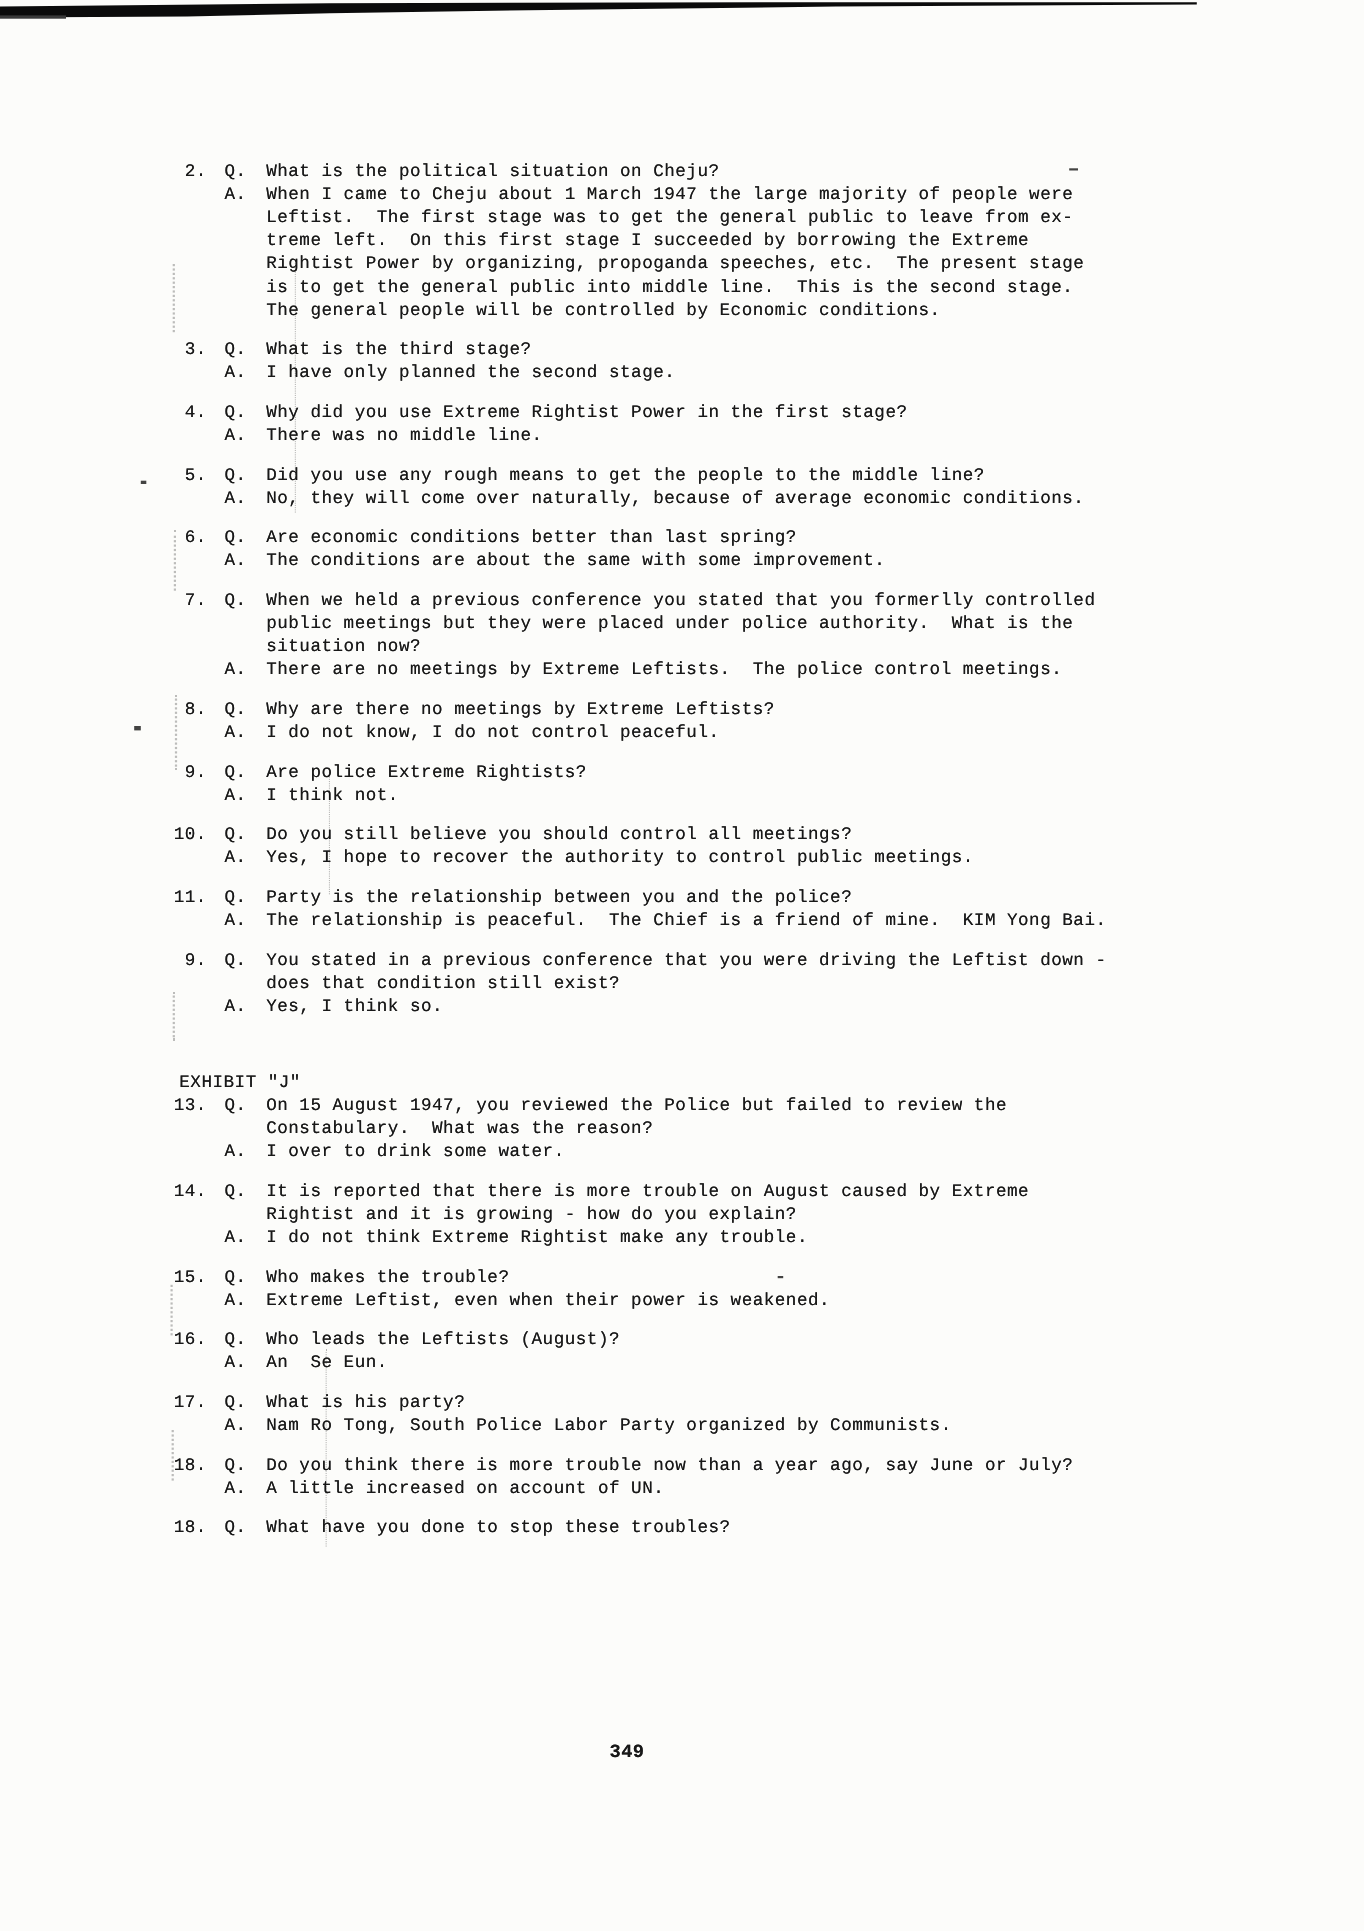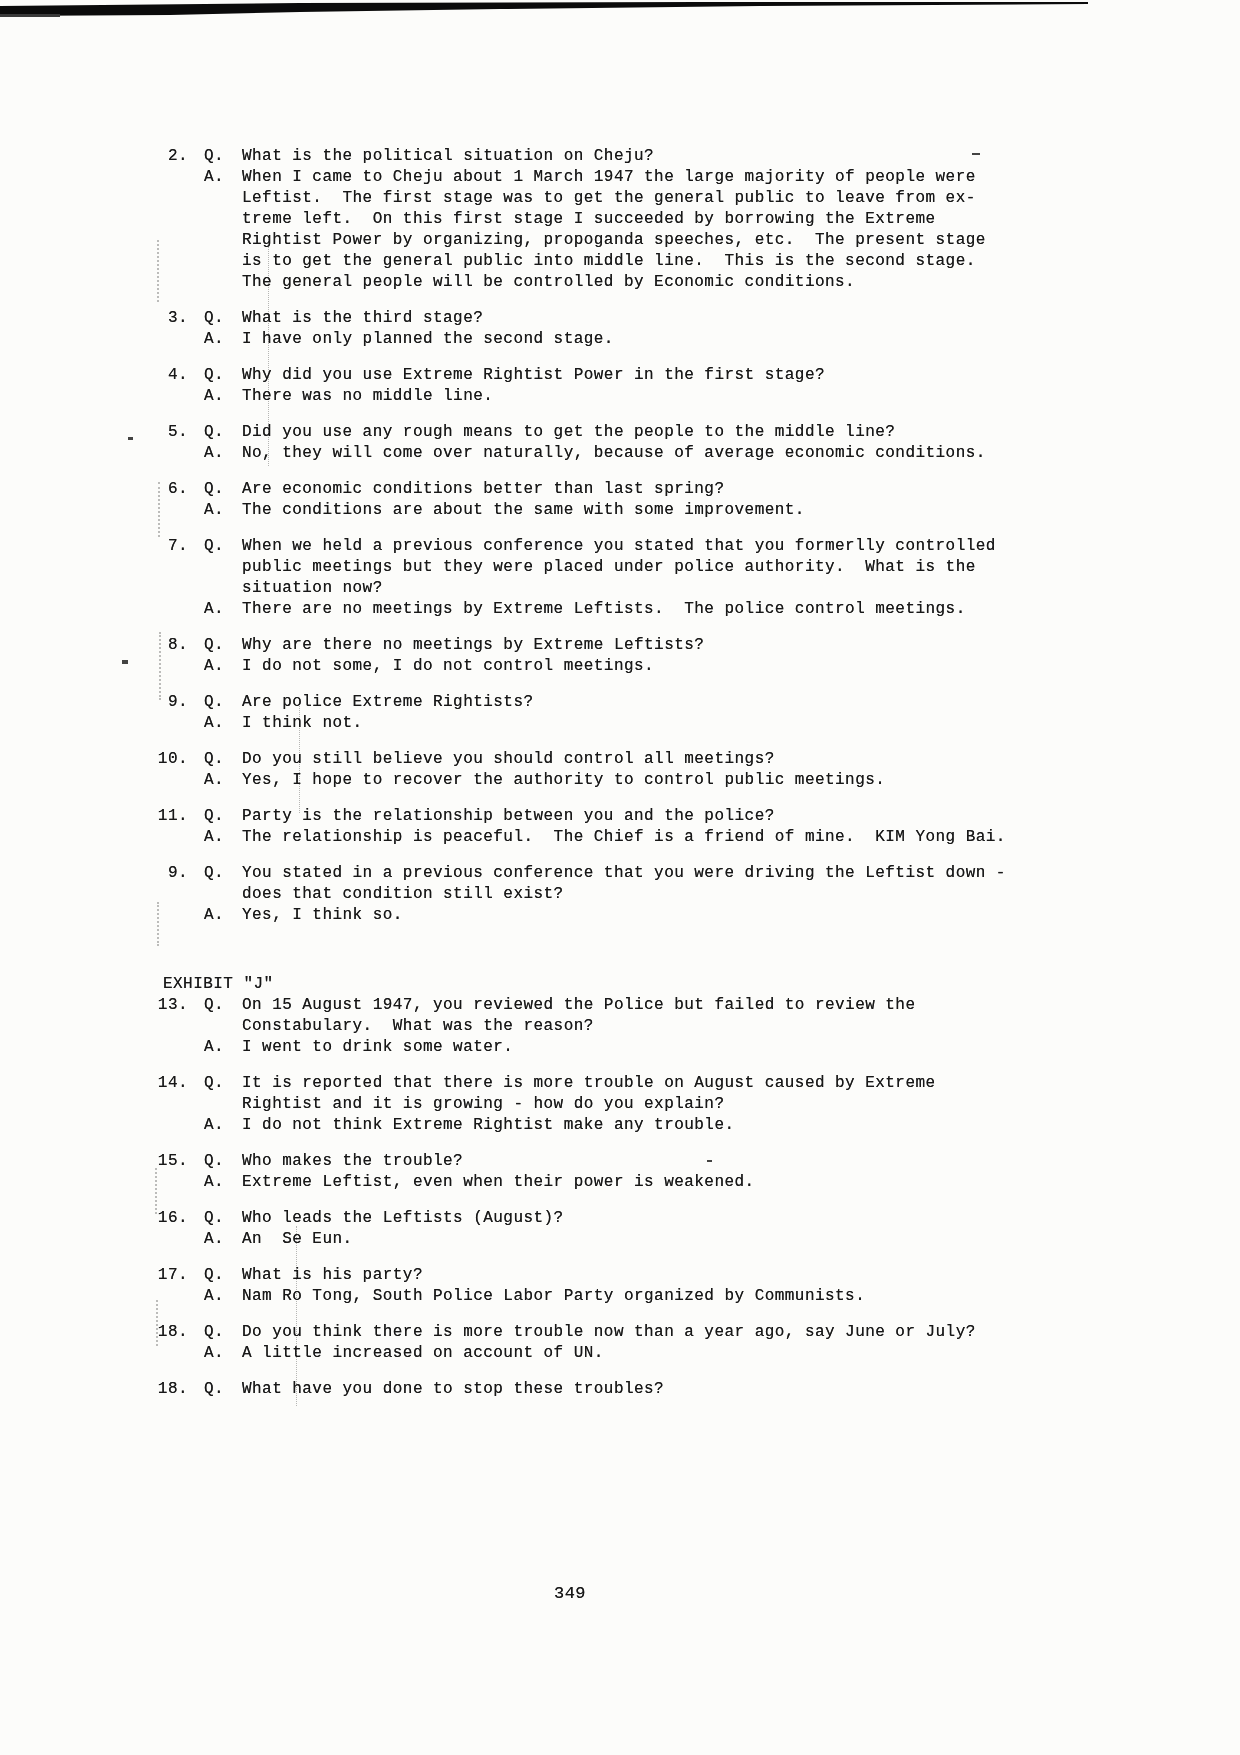--- a/index.html
+++ b/index.html
@@ -61,20 +61,21 @@
   .exhibit-heading {
     margin: 48px 0 0 13px;
   }
   .page-number {
     position: absolute;
     top: 1583px;
     left: 0;
     width: 1140px;
     text-align: center;
     font-size: 17px;
+    font-weight: bold;
   }
   
   .fold-line {
     position: absolute;
     width: 0;
     border-left: 1px dotted rgba(20,20,20,0.30);
     pointer-events: none;
   }
   .fold-1 { left: 268px; top: 236px; height: 230px; }
   .fold-2 { left: 299px; top: 698px; height: 115px; }
@@ -200,21 +201,21 @@
 
   <div class="qa-item">
     <div class="row q-row">
       <span class="num">8.</span>
       <span class="label q-label">Q.</span>
       <span class="text q-text">Why are there no meetings by Extreme Leftists?</span>
     </div>
     <div class="row a-row">
       <span class="num"></span>
       <span class="label a-label">A.</span>
-      <span class="text a-text">I do not some, I do not control meetings.</span>
+      <span class="text a-text">I do not know, I do not control peaceful.</span>
     </div>
   </div>
 
   <div class="qa-item">
     <div class="row q-row">
       <span class="num">9.</span>
       <span class="label q-label">Q.</span>
       <span class="text q-text">Are police Extreme Rightists?</span>
     </div>
     <div class="row a-row">
@@ -267,21 +268,21 @@
   <div class="qa-item">
     <div class="row q-row">
       <span class="num">13.</span>
       <span class="label q-label">Q.</span>
       <span class="text q-text">On 15 August 1947, you reviewed the Police but failed to review the
 Constabulary.  What was the reason?</span>
     </div>
     <div class="row a-row">
       <span class="num"></span>
       <span class="label a-label">A.</span>
-      <span class="text a-text">I went to drink some water.</span>
+      <span class="text a-text">I over to drink some water.</span>
     </div>
   </div>
 
   <div class="qa-item">
     <div class="row q-row">
       <span class="num">14.</span>
       <span class="label q-label">Q.</span>
       <span class="text q-text">It is reported that there is more trouble on August caused by Extreme
 Rightist and it is growing - how do you explain?</span>
     </div>

